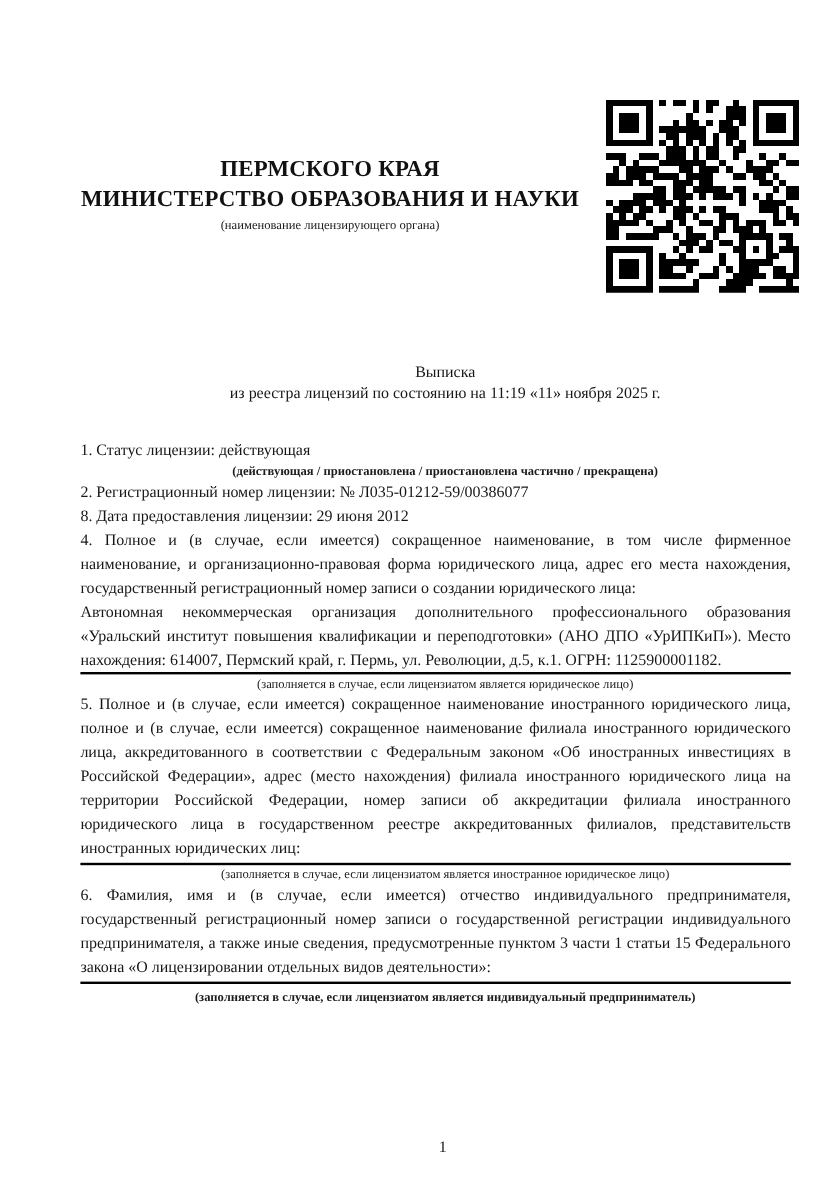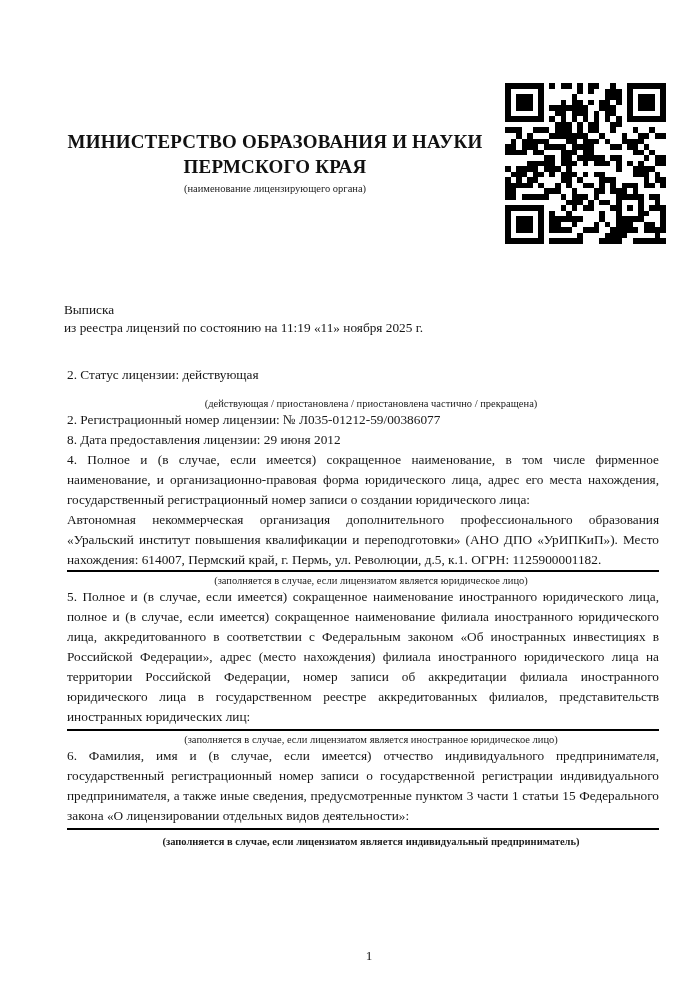--- a/index.html
+++ b/index.html
@@ -22,37 +22,37 @@
   }
   .ministry-subtitle{
     font-size:10.5px;line-height:13px;margin-top:3px;color:#1b1b1b;
   }
   .qr{
     position:absolute;left:505px;top:83px;width:161px;height:161px;
   }
   .qr svg{display:block;width:161px;height:161px;}
   
   .doc-title{
-    position:absolute;left:52px;top:301px;width:592px;
-    padding-left:12px;box-sizing:border-box;
+    position:absolute;left:69px;top:301px;width:592px;
+    text-align:center;padding-left:12px;box-sizing:border-box;
     font-size:13.3px;line-height:17.5px;
   }
   
   .body{
     position:absolute;left:67px;top:365px;width:592px;
     font-size:13.3px;line-height:20px;
   }
   .body p{margin:0;}
   .item{text-align:left;}
   .para{text-align:justify;}
   .caption{
     font-size:10.5px;line-height:13px;text-align:center;
     padding-left:16px;box-sizing:border-box;color:#1b1b1b;
   }
-  .caption-status{margin-top:12px;}
+  .caption-status{margin-top:2px;font-weight:bold;}
   .m-item{margin-top:15px;}
   .m-item3{margin-top:14px;}
   .value-filled{border-bottom:2px solid #000;}
   .fill-blank{height:0;border-bottom:2px solid #000;margin-top:2px;}
   .caption-after-line{margin-top:2px;}
   .caption-entrepreneur{margin-top:5px;font-weight:bold;}
   .m-item5{margin-top:1px;}
   .m-item6{margin-top:19px;}
   .m-item7{margin-top:21px;}
   .page-number{
@@ -60,39 +60,39 @@
     text-align:center;padding-left:12px;box-sizing:border-box;
     font-size:13.3px;line-height:20px;
   }
 </style>
 </head>
 <body>
 
 <div class="page">
 
   <div class="ministry">
+    <div class="ministry-title">ПЕРМСКОГО КРАЯ</div>
     <div class="ministry-title">МИНИСТЕРСТВО ОБРАЗОВАНИЯ И НАУКИ</div>
-    <div class="ministry-title">ПЕРМСКОГО КРАЯ</div>
     <div class="ministry-subtitle">(наименование лицензирующего органа)</div>
   </div>
 
   <div class="qr">
     <svg id="qr-svg" viewBox="0 0 29 29" shape-rendering="crispEdges" xmlns="http://www.w3.org/2000/svg" aria-hidden="true">
         <path d="M0 0h1v1h-1zM1 0h1v1h-1zM2 0h1v1h-1zM3 0h1v1h-1zM4 0h1v1h-1zM5 0h1v1h-1zM6 0h1v1h-1zM8 0h1v1h-1zM10 0h1v1h-1zM11 0h1v1h-1zM13 0h1v1h-1zM15 0h1v1h-1zM16 0h1v1h-1zM19 0h1v1h-1zM22 0h1v1h-1zM23 0h1v1h-1zM24 0h1v1h-1zM25 0h1v1h-1zM26 0h1v1h-1zM27 0h1v1h-1zM28 0h1v1h-1zM0 1h1v1h-1zM6 1h1v1h-1zM13 1h1v1h-1zM15 1h1v1h-1zM18 1h1v1h-1zM19 1h1v1h-1zM20 1h1v1h-1zM22 1h1v1h-1zM28 1h1v1h-1zM0 2h1v1h-1zM2 2h1v1h-1zM3 2h1v1h-1zM4 2h1v1h-1zM6 2h1v1h-1zM12 2h1v1h-1zM18 2h1v1h-1zM19 2h1v1h-1zM20 2h1v1h-1zM22 2h1v1h-1zM24 2h1v1h-1zM25 2h1v1h-1zM26 2h1v1h-1zM28 2h1v1h-1zM0 3h1v1h-1zM2 3h1v1h-1zM3 3h1v1h-1zM4 3h1v1h-1zM6 3h1v1h-1zM10 3h1v1h-1zM12 3h1v1h-1zM13 3h1v1h-1zM15 3h1v1h-1zM17 3h1v1h-1zM18 3h1v1h-1zM20 3h1v1h-1zM22 3h1v1h-1zM24 3h1v1h-1zM25 3h1v1h-1zM26 3h1v1h-1zM28 3h1v1h-1zM0 4h1v1h-1zM2 4h1v1h-1zM3 4h1v1h-1zM4 4h1v1h-1zM6 4h1v1h-1zM8 4h1v1h-1zM9 4h1v1h-1zM10 4h1v1h-1zM11 4h1v1h-1zM12 4h1v1h-1zM13 4h1v1h-1zM14 4h1v1h-1zM17 4h1v1h-1zM18 4h1v1h-1zM19 4h1v1h-1zM22 4h1v1h-1zM24 4h1v1h-1zM25 4h1v1h-1zM26 4h1v1h-1zM28 4h1v1h-1zM0 5h1v1h-1zM6 5h1v1h-1zM9 5h1v1h-1zM10 5h1v1h-1zM12 5h1v1h-1zM13 5h1v1h-1zM14 5h1v1h-1zM16 5h1v1h-1zM18 5h1v1h-1zM19 5h1v1h-1zM22 5h1v1h-1zM28 5h1v1h-1zM0 6h1v1h-1zM1 6h1v1h-1zM2 6h1v1h-1zM3 6h1v1h-1zM4 6h1v1h-1zM5 6h1v1h-1zM6 6h1v1h-1zM8 6h1v1h-1zM10 6h1v1h-1zM12 6h1v1h-1zM14 6h1v1h-1zM16 6h1v1h-1zM18 6h1v1h-1zM20 6h1v1h-1zM22 6h1v1h-1zM23 6h1v1h-1zM24 6h1v1h-1zM25 6h1v1h-1zM26 6h1v1h-1zM27 6h1v1h-1zM28 6h1v1h-1zM9 7h1v1h-1zM10 7h1v1h-1zM11 7h1v1h-1zM13 7h1v1h-1zM15 7h1v1h-1zM16 7h1v1h-1zM19 7h1v1h-1zM20 7h1v1h-1zM0 8h1v1h-1zM1 8h1v1h-1zM2 8h1v1h-1zM5 8h1v1h-1zM6 8h1v1h-1zM7 8h1v1h-1zM9 8h1v1h-1zM10 8h1v1h-1zM11 8h1v1h-1zM13 8h1v1h-1zM15 8h1v1h-1zM16 8h1v1h-1zM19 8h1v1h-1zM23 8h1v1h-1zM26 8h1v1h-1zM2 9h1v1h-1zM4 9h1v1h-1zM8 9h1v1h-1zM9 9h1v1h-1zM10 9h1v1h-1zM11 9h1v1h-1zM12 9h1v1h-1zM13 9h1v1h-1zM14 9h1v1h-1zM17 9h1v1h-1zM21 9h1v1h-1zM24 9h1v1h-1zM25 9h1v1h-1zM27 9h1v1h-1zM28 9h1v1h-1zM1 10h1v1h-1zM3 10h1v1h-1zM4 10h1v1h-1zM5 10h1v1h-1zM6 10h1v1h-1zM7 10h1v1h-1zM11 10h1v1h-1zM12 10h1v1h-1zM14 10h1v1h-1zM15 10h1v1h-1zM16 10h1v1h-1zM18 10h1v1h-1zM21 10h1v1h-1zM22 10h1v1h-1zM23 10h1v1h-1zM24 10h1v1h-1zM0 11h1v1h-1zM1 11h1v1h-1zM3 11h1v1h-1zM4 11h1v1h-1zM5 11h1v1h-1zM7 11h1v1h-1zM8 11h1v1h-1zM9 11h1v1h-1zM10 11h1v1h-1zM12 11h1v1h-1zM13 11h1v1h-1zM14 11h1v1h-1zM15 11h1v1h-1zM19 11h1v1h-1zM20 11h1v1h-1zM22 11h1v1h-1zM23 11h1v1h-1zM25 11h1v1h-1zM0 12h1v1h-1zM1 12h1v1h-1zM2 12h1v1h-1zM3 12h1v1h-1zM5 12h1v1h-1zM6 12h1v1h-1zM10 12h1v1h-1zM11 12h1v1h-1zM12 12h1v1h-1zM14 12h1v1h-1zM15 12h1v1h-1zM23 12h1v1h-1zM24 12h1v1h-1zM26 12h1v1h-1zM7 13h1v1h-1zM8 13h1v1h-1zM10 13h1v1h-1zM11 13h1v1h-1zM13 13h1v1h-1zM14 13h1v1h-1zM15 13h1v1h-1zM16 13h1v1h-1zM17 13h1v1h-1zM19 13h1v1h-1zM20 13h1v1h-1zM25 13h1v1h-1zM27 13h1v1h-1zM28 13h1v1h-1zM4 14h1v1h-1zM5 14h1v1h-1zM6 14h1v1h-1zM7 14h1v1h-1zM8 14h1v1h-1zM10 14h1v1h-1zM11 14h1v1h-1zM12 14h1v1h-1zM14 14h1v1h-1zM16 14h1v1h-1zM17 14h1v1h-1zM18 14h1v1h-1zM20 14h1v1h-1zM22 14h1v1h-1zM24 14h1v1h-1zM27 14h1v1h-1zM28 14h1v1h-1zM0 15h1v1h-1zM2 15h1v1h-1zM3 15h1v1h-1zM4 15h1v1h-1zM5 15h1v1h-1zM7 15h1v1h-1zM8 15h1v1h-1zM9 15h1v1h-1zM11 15h1v1h-1zM20 15h1v1h-1zM23 15h1v1h-1zM24 15h1v1h-1zM25 15h1v1h-1zM26 15h1v1h-1zM1 16h1v1h-1zM2 16h1v1h-1zM3 16h1v1h-1zM5 16h1v1h-1zM6 16h1v1h-1zM8 16h1v1h-1zM10 16h1v1h-1zM11 16h1v1h-1zM12 16h1v1h-1zM14 16h1v1h-1zM16 16h1v1h-1zM17 16h1v1h-1zM23 16h1v1h-1zM24 16h1v1h-1zM25 16h1v1h-1zM27 16h1v1h-1zM0 17h1v1h-1zM2 17h1v1h-1zM4 17h1v1h-1zM5 17h1v1h-1zM10 17h1v1h-1zM11 17h1v1h-1zM13 17h1v1h-1zM17 17h1v1h-1zM18 17h1v1h-1zM19 17h1v1h-1zM25 17h1v1h-1zM27 17h1v1h-1zM28 17h1v1h-1zM0 18h1v1h-1zM1 18h1v1h-1zM2 18h1v1h-1zM3 18h1v1h-1zM4 18h1v1h-1zM6 18h1v1h-1zM9 18h1v1h-1zM11 18h1v1h-1zM14 18h1v1h-1zM15 18h1v1h-1zM17 18h1v1h-1zM19 18h1v1h-1zM21 18h1v1h-1zM22 18h1v1h-1zM23 18h1v1h-1zM25 18h1v1h-1zM26 18h1v1h-1zM28 18h1v1h-1zM0 19h1v1h-1zM1 19h1v1h-1zM7 19h1v1h-1zM8 19h1v1h-1zM9 19h1v1h-1zM12 19h1v1h-1zM16 19h1v1h-1zM17 19h1v1h-1zM19 19h1v1h-1zM20 19h1v1h-1zM21 19h1v1h-1zM23 19h1v1h-1zM0 20h1v1h-1zM1 20h1v1h-1zM3 20h1v1h-1zM4 20h1v1h-1zM5 20h1v1h-1zM6 20h1v1h-1zM7 20h1v1h-1zM10 20h1v1h-1zM12 20h1v1h-1zM13 20h1v1h-1zM14 20h1v1h-1zM16 20h1v1h-1zM20 20h1v1h-1zM21 20h1v1h-1zM22 20h1v1h-1zM23 20h1v1h-1zM24 20h1v1h-1zM26 20h1v1h-1zM27 20h1v1h-1zM11 21h1v1h-1zM12 21h1v1h-1zM13 21h1v1h-1zM15 21h1v1h-1zM17 21h1v1h-1zM18 21h1v1h-1zM20 21h1v1h-1zM24 21h1v1h-1zM27 21h1v1h-1zM0 22h1v1h-1zM1 22h1v1h-1zM2 22h1v1h-1zM3 22h1v1h-1zM4 22h1v1h-1zM5 22h1v1h-1zM6 22h1v1h-1zM10 22h1v1h-1zM12 22h1v1h-1zM14 22h1v1h-1zM15 22h1v1h-1zM19 22h1v1h-1zM20 22h1v1h-1zM22 22h1v1h-1zM24 22h1v1h-1zM26 22h1v1h-1zM27 22h1v1h-1zM28 22h1v1h-1zM0 23h1v1h-1zM6 23h1v1h-1zM8 23h1v1h-1zM11 23h1v1h-1zM17 23h1v1h-1zM20 23h1v1h-1zM24 23h1v1h-1zM25 23h1v1h-1zM28 23h1v1h-1zM0 24h1v1h-1zM2 24h1v1h-1zM3 24h1v1h-1zM4 24h1v1h-1zM6 24h1v1h-1zM8 24h1v1h-1zM9 24h1v1h-1zM10 24h1v1h-1zM11 24h1v1h-1zM12 24h1v1h-1zM13 24h1v1h-1zM17 24h1v1h-1zM20 24h1v1h-1zM21 24h1v1h-1zM22 24h1v1h-1zM23 24h1v1h-1zM24 24h1v1h-1zM28 24h1v1h-1zM0 25h1v1h-1zM2 25h1v1h-1zM3 25h1v1h-1zM4 25h1v1h-1zM6 25h1v1h-1zM8 25h1v1h-1zM9 25h1v1h-1zM12 25h1v1h-1zM16 25h1v1h-1zM18 25h1v1h-1zM20 25h1v1h-1zM21 25h1v1h-1zM22 25h1v1h-1zM25 25h1v1h-1zM26 25h1v1h-1zM28 25h1v1h-1zM0 26h1v1h-1zM2 26h1v1h-1zM3 26h1v1h-1zM4 26h1v1h-1zM6 26h1v1h-1zM8 26h1v1h-1zM9 26h1v1h-1zM10 26h1v1h-1zM11 26h1v1h-1zM14 26h1v1h-1zM15 26h1v1h-1zM16 26h1v1h-1zM19 26h1v1h-1zM20 26h1v1h-1zM21 26h1v1h-1zM22 26h1v1h-1zM23 26h1v1h-1zM25 26h1v1h-1zM26 26h1v1h-1zM27 26h1v1h-1zM28 26h1v1h-1zM0 27h1v1h-1zM6 27h1v1h-1zM13 27h1v1h-1zM18 27h1v1h-1zM19 27h1v1h-1zM20 27h1v1h-1zM21 27h1v1h-1zM27 27h1v1h-1zM0 28h1v1h-1zM1 28h1v1h-1zM2 28h1v1h-1zM3 28h1v1h-1zM4 28h1v1h-1zM5 28h1v1h-1zM6 28h1v1h-1zM8 28h1v1h-1zM9 28h1v1h-1zM10 28h1v1h-1zM11 28h1v1h-1zM12 28h1v1h-1zM13 28h1v1h-1zM17 28h1v1h-1zM18 28h1v1h-1zM19 28h1v1h-1zM20 28h1v1h-1zM23 28h1v1h-1zM24 28h1v1h-1zM25 28h1v1h-1zM26 28h1v1h-1zM27 28h1v1h-1zM28 28h1v1h-1z" fill="#000000"></path>
       </svg>
   </div>
 
   <div class="doc-title">
     <div>Выписка</div>
     <div>из реестра лицензий по состоянию на 11:19 «11» ноября 2025 г.</div>
   </div>
 
   <div class="body">
 
-    <p class="item">2. Статус лицензии: действующая</p>
+    <p class="item">1. Статус лицензии: действующая</p>
     <div class="caption caption-status">(действующая / приостановлена / приостановлена частично / прекращена)</div>
 
     <p class="item m-item">2. Регистрационный номер лицензии: № Л035-01212-59/00386077</p>
 
     <p class="item m-item3">8. Дата предоставления лицензии: 29 июня 2012</p>
 
     <p class="para m-item">4. Полное и (в случае, если имеется) сокращенное наименование, в том числе фирменное наименование, и организационно-правовая форма юридического лица, адрес его места нахождения, государственный регистрационный номер записи о создании юридического лица:</p>
     <p class="para value-filled">Автономная некоммерческая организация дополнительного профессионального образования «Уральский институт повышения квалификации и переподготовки» (АНО ДПО «УрИПКиП»). Место нахождения: 614007, Пермский край, г. Пермь, ул. Революции, д.5, к.1. ОГРН: 1125900001182.</p>
     <div class="caption caption-after-line">(заполняется в случае, если лицензиатом является юридическое лицо)</div>
 

